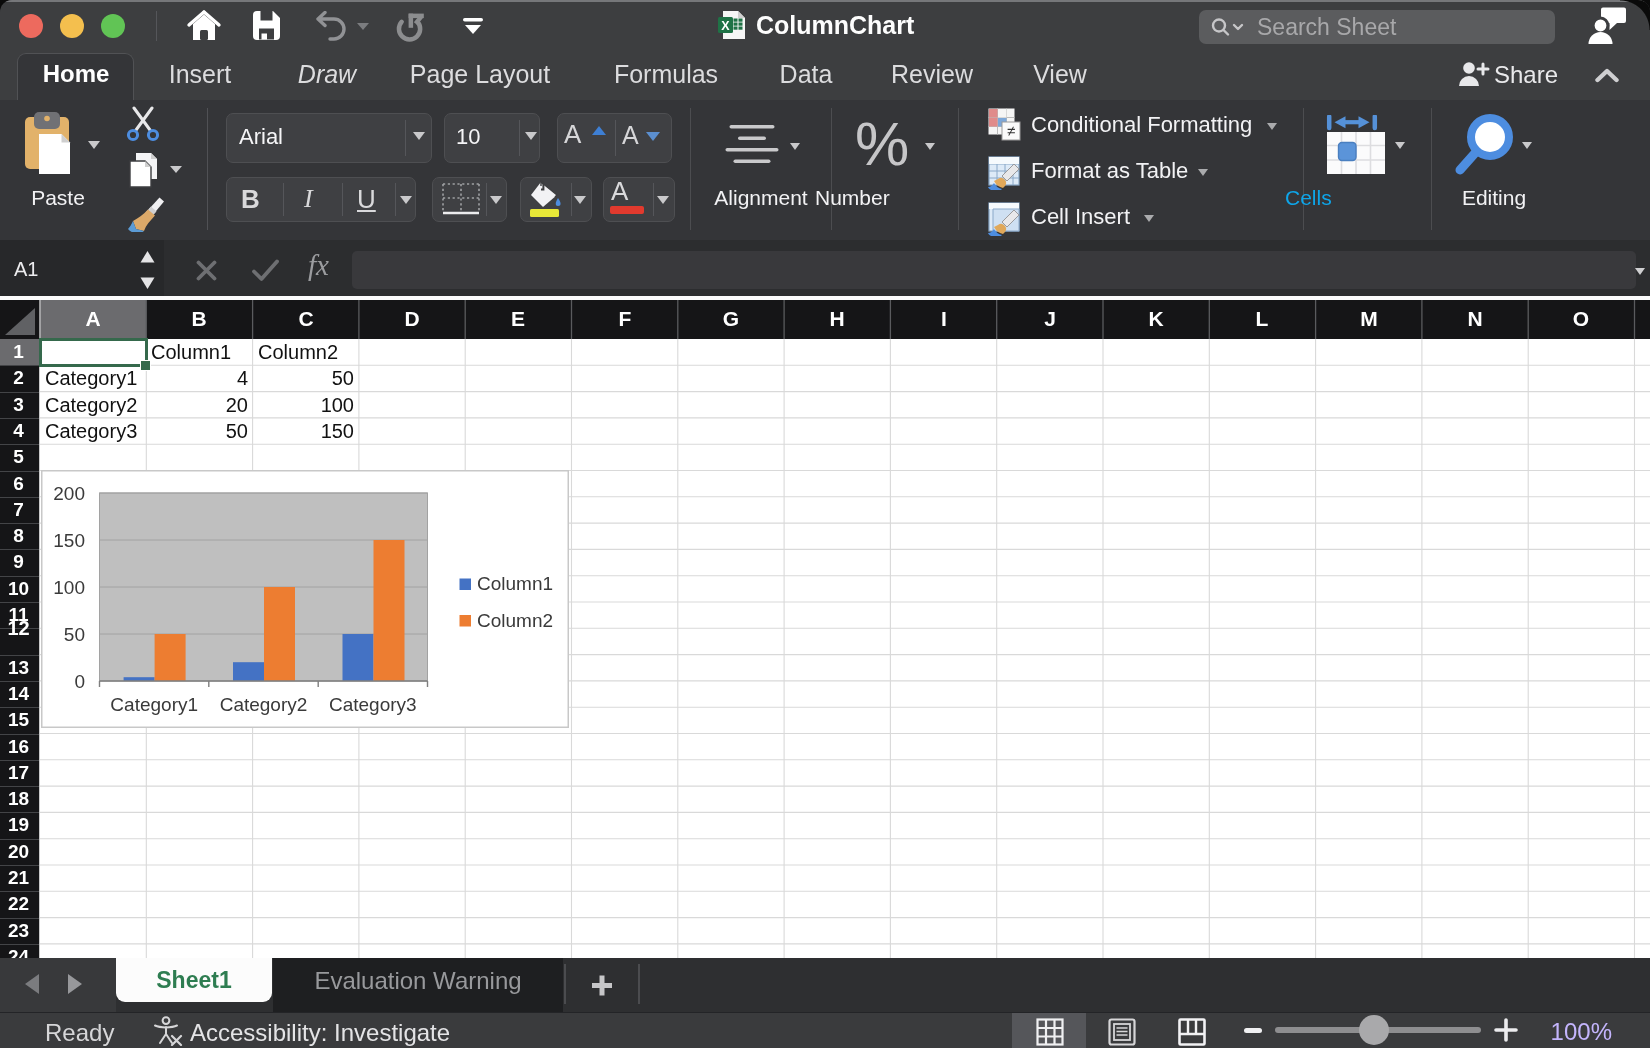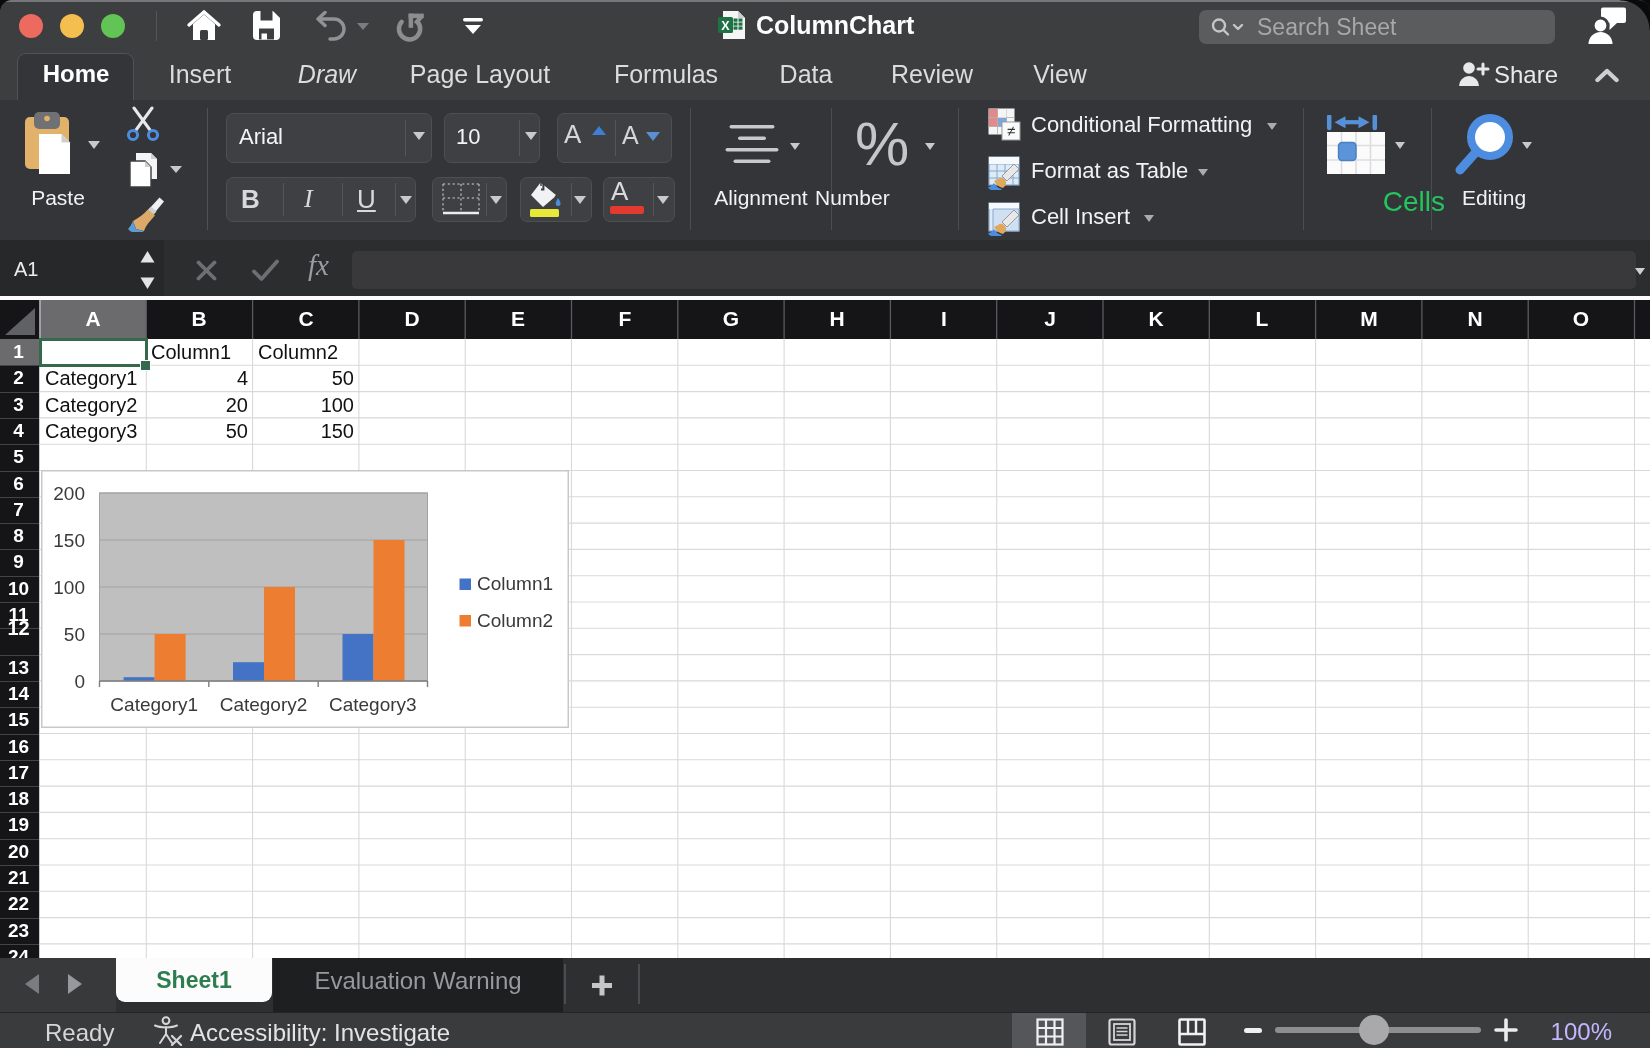--- a/index.html
+++ b/index.html
@@ -220,21 +220,21 @@
 <path d="M13 7.2 H39" stroke="#5591d8" stroke-width="4.2"></path>
 <path d="M19.5 1.2 L8.5 7.2 L19.5 13.2 Z" fill="#5591d8"></path>
 <path d="M32.5 1.2 L43.5 7.2 L32.5 13.2 Z" fill="#5591d8"></path>
 <rect x="1" y="17" width="58" height="42" fill="#fbfbfc"></rect>
 <g stroke="#dddde0" stroke-width="1.6">
         <path d="M1 30.5 H59 M1 45 H59 M15.5 17 V59 M30 17 V59 M44.5 17 V59"></path>
       </g>
 <rect x="12.5" y="27.5" width="17.5" height="18" fill="#5b94d9" stroke="#4a7fc0" stroke-width="1.4" rx="3.5"></rect>
 </svg>
 <div class="abs" style="left:1394.5px;top:142px;width:0;height:0;border-left:5.5px solid transparent;border-right:5.5px solid transparent;border-top:7.0px solid #c9c9cb;"></div>
-<div class="abs" style="left:1285px;top:186px;width:160px;text-align:right;font-size:28px;color:#22c55e;">Cells</div>
+<div class="abs" style="left:1285px;top:186px;width:160px;text-align:left;font-size:21px;color:#0ea5e9;">Cells</div>
 <div class="abs" style="left:1431px;top:108px;width:1px;height:122px;background:#4c4d50;"></div>
 <svg class="abs" style="left:1452px;top:112px" width="64" height="66" viewBox="0 0 64 66">
 <circle cx="38" cy="25" r="19" fill="#fff" stroke="#4d8de0" stroke-width="8"></circle>
 <path d="M24 40 L8 58" stroke="#4d8de0" stroke-width="9" stroke-linecap="round"></path>
 </svg>
 <div class="abs" style="left:1521.5px;top:142px;width:0;height:0;border-left:5.5px solid transparent;border-right:5.5px solid transparent;border-top:7.0px solid #c9c9cb;"></div>
 <div class="abs" style="left:1414px;top:186px;width:160px;text-align:center;font-size:21px;color:#f2f2f4;">Editing</div>
 <div class="abs" style="left:0;top:240px;width:1650px;height:57px;background:#2c2d2f;"></div>
 <div class="abs" style="left:0;top:240px;width:164px;height:57px;background:#27282a;"></div>
 <div class="abs" style="left:14px;top:258px;font-size:20px;color:#ececee;">A1</div>

